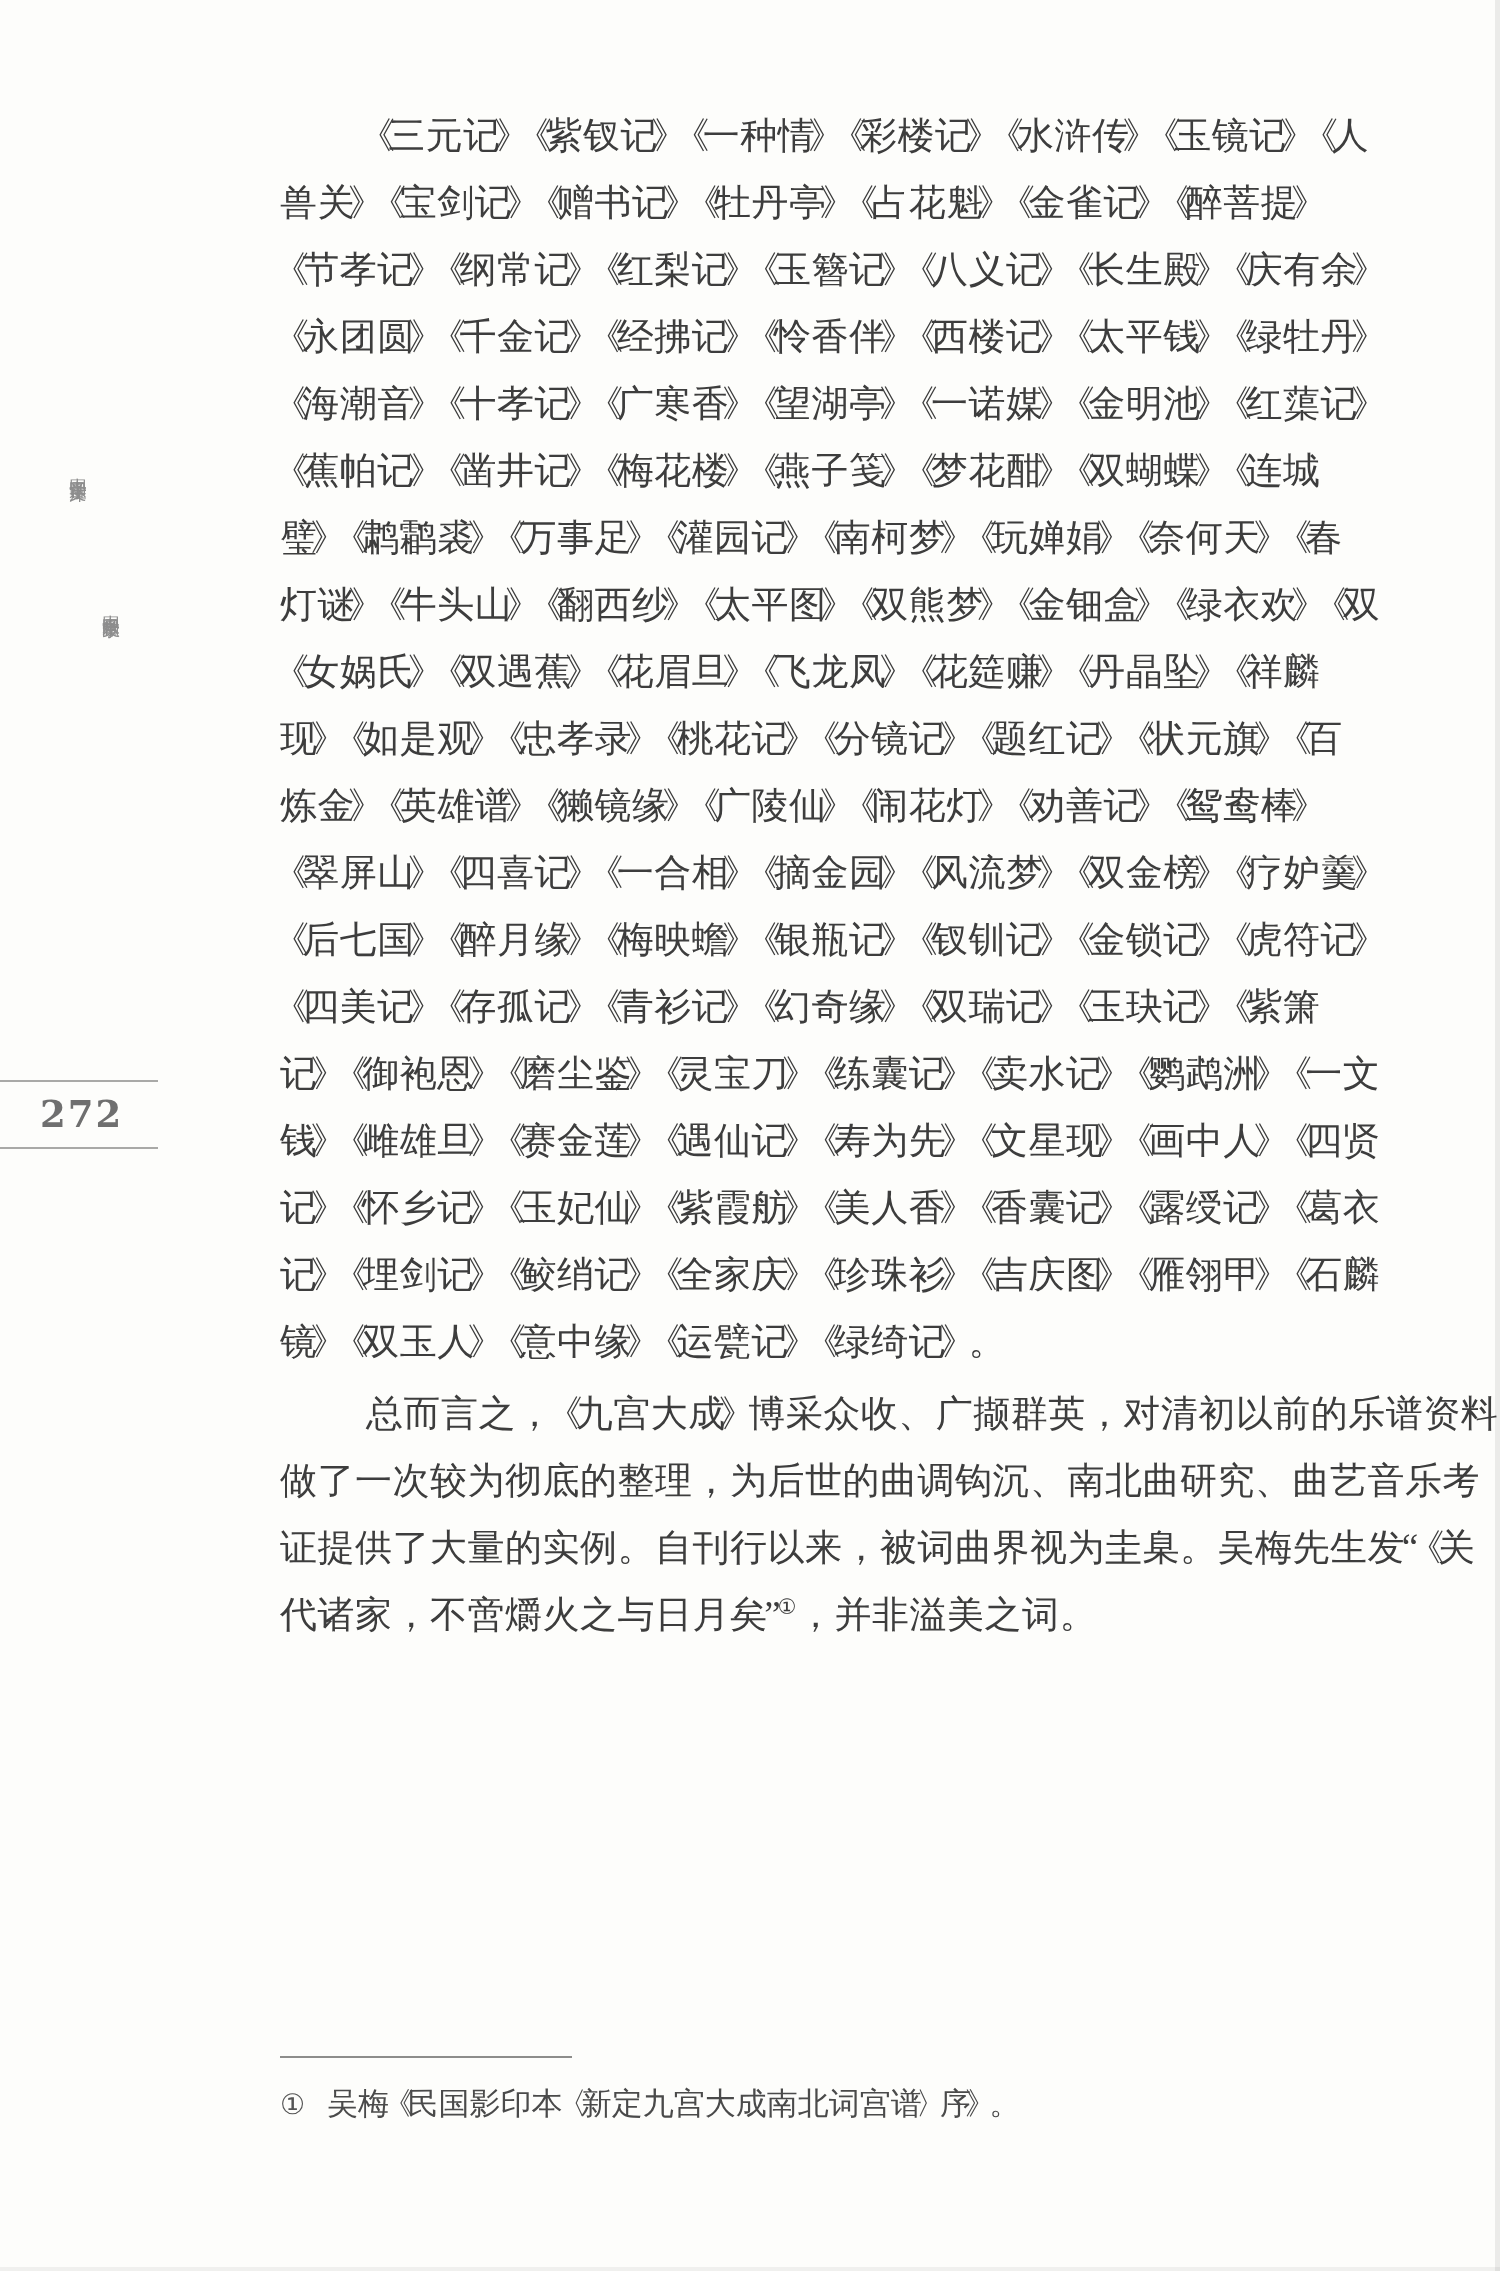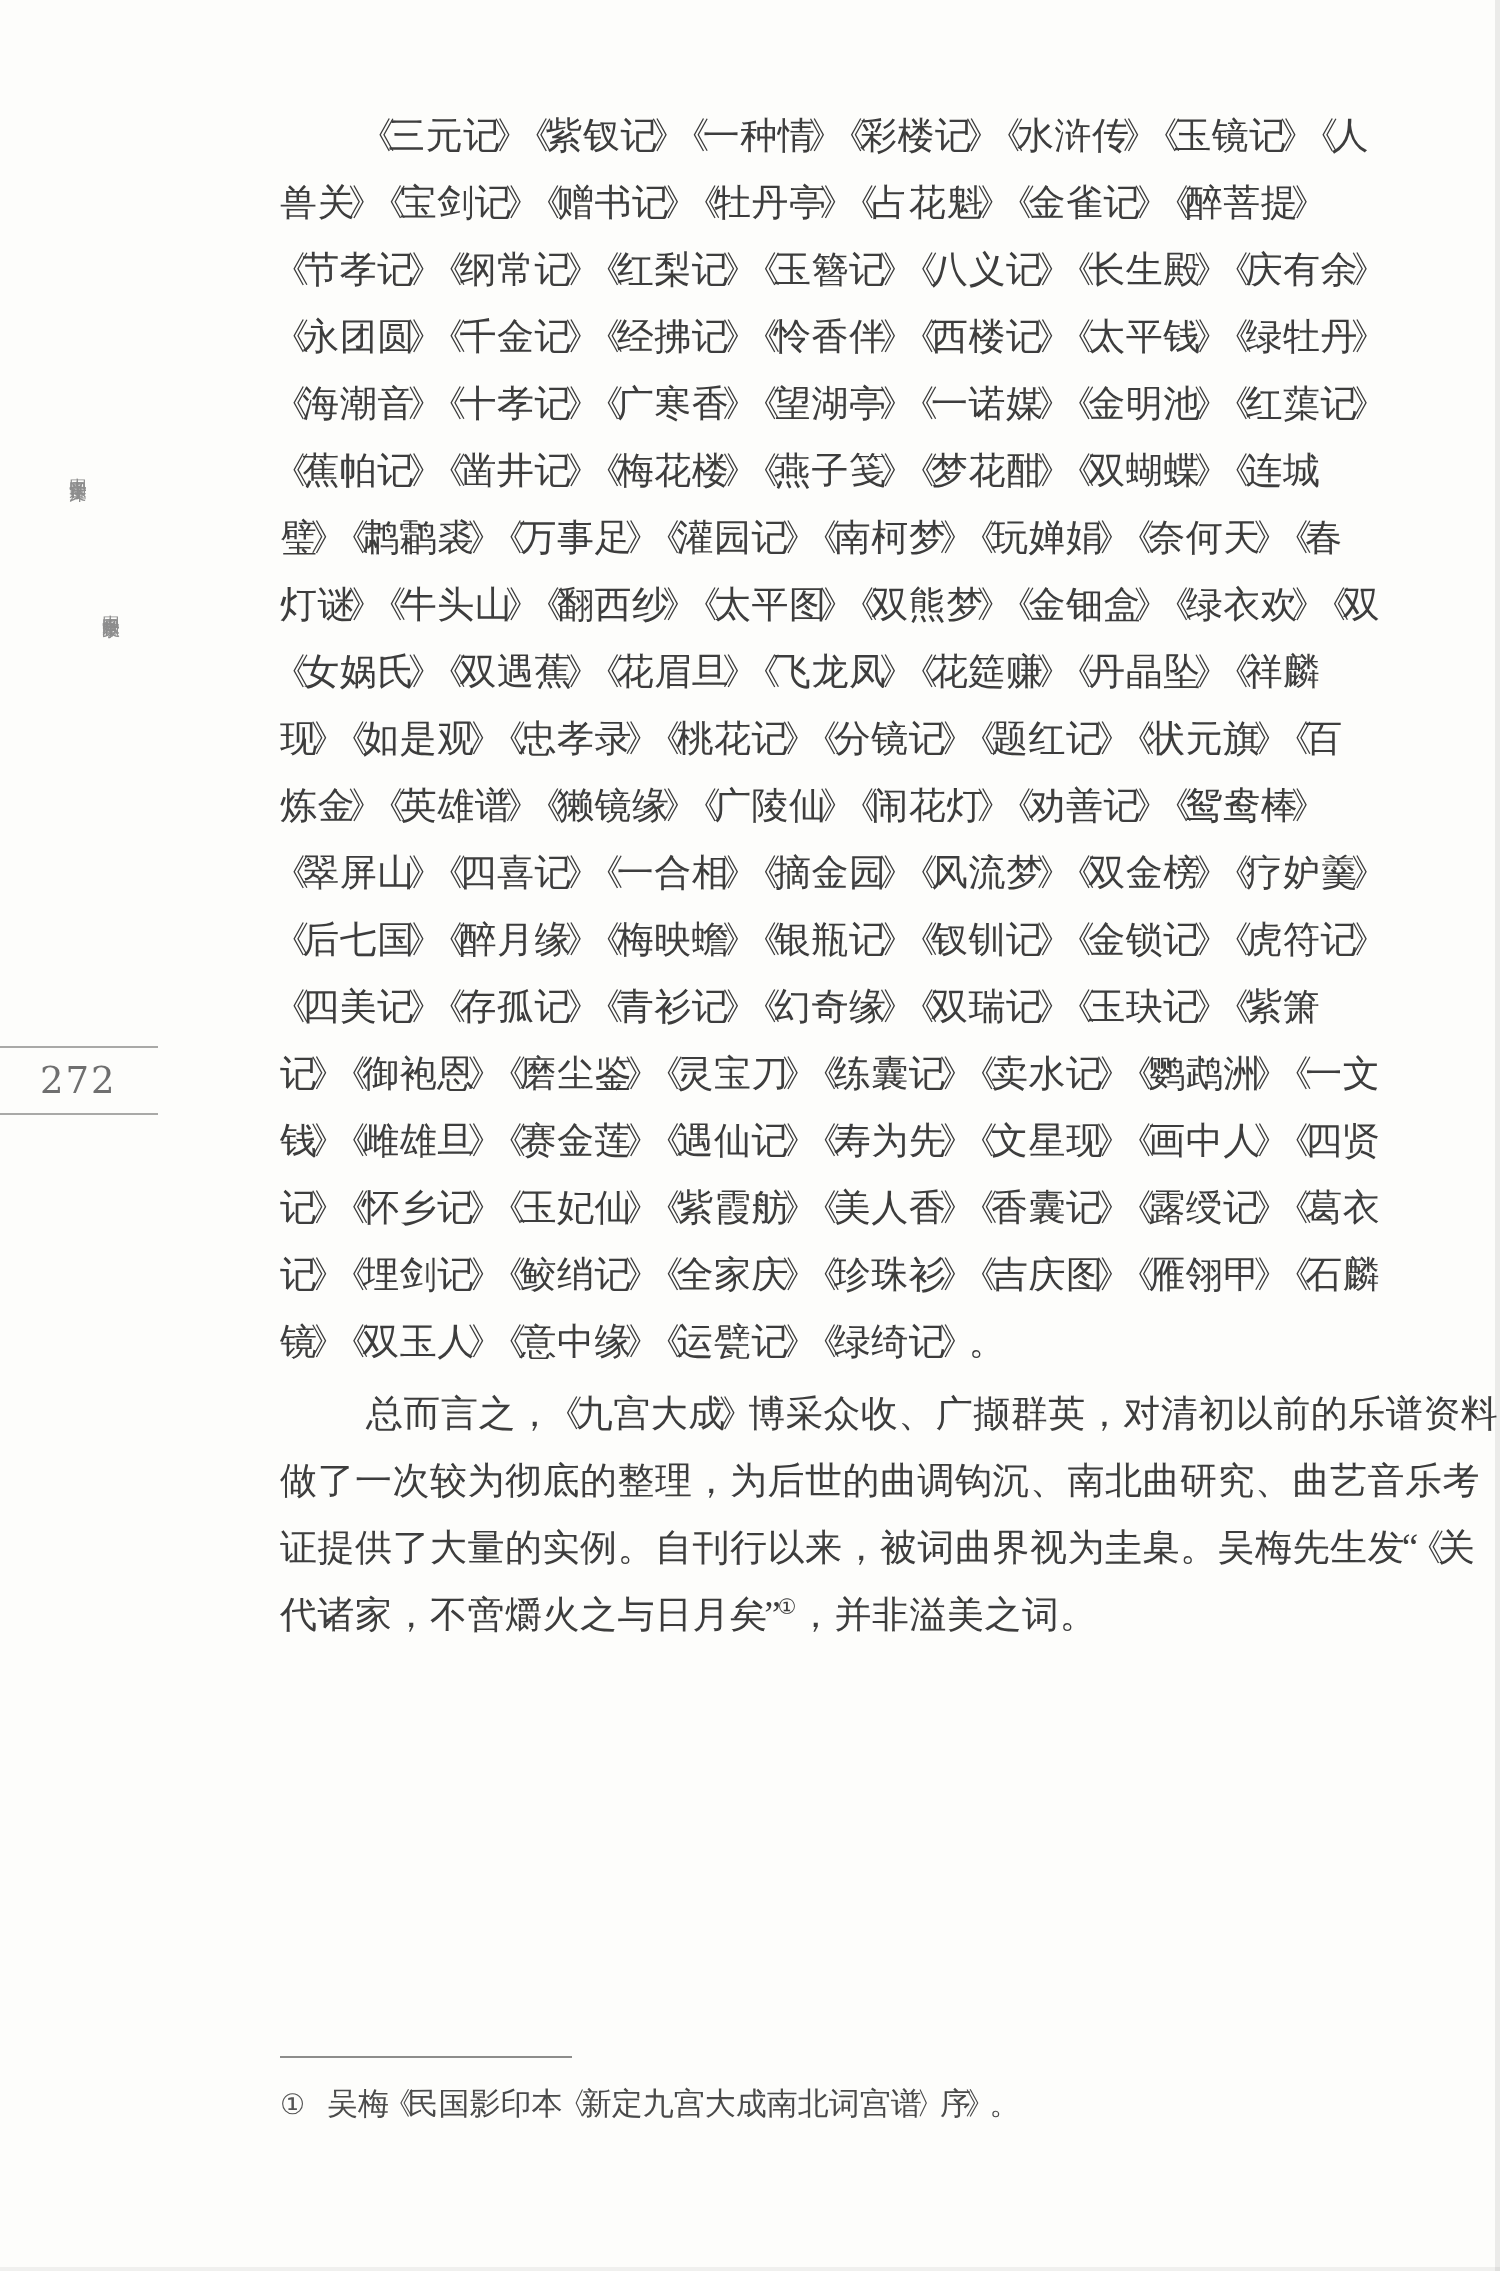--- a/index.html
+++ b/index.html
@@ -42,22 +42,23 @@
     letter-spacing: 1px;
     color: #8d8d8d;
     font-family: "Liberation Serif", "DejaVu Serif", serif;
   }
   .vtext.series { left: 66px;  top: 464px; }
   .vtext.book   { left: 99px;  top: 601px; }
 
   .pagenum-block {
     position: absolute;
     left: 0;
-    top: 1046px;
+    top: 1080px;
     width: 158px;
+    font-weight: bold;
   }
   .pn-rule {
     height: 2px;
     background: #a9a9a7;
     width: 100%;
   }
   .pagenum {
     font-family: "DejaVu Serif", "Liberation Serif", serif;
     font-size: 37px;
     color: #6f6f6f;

